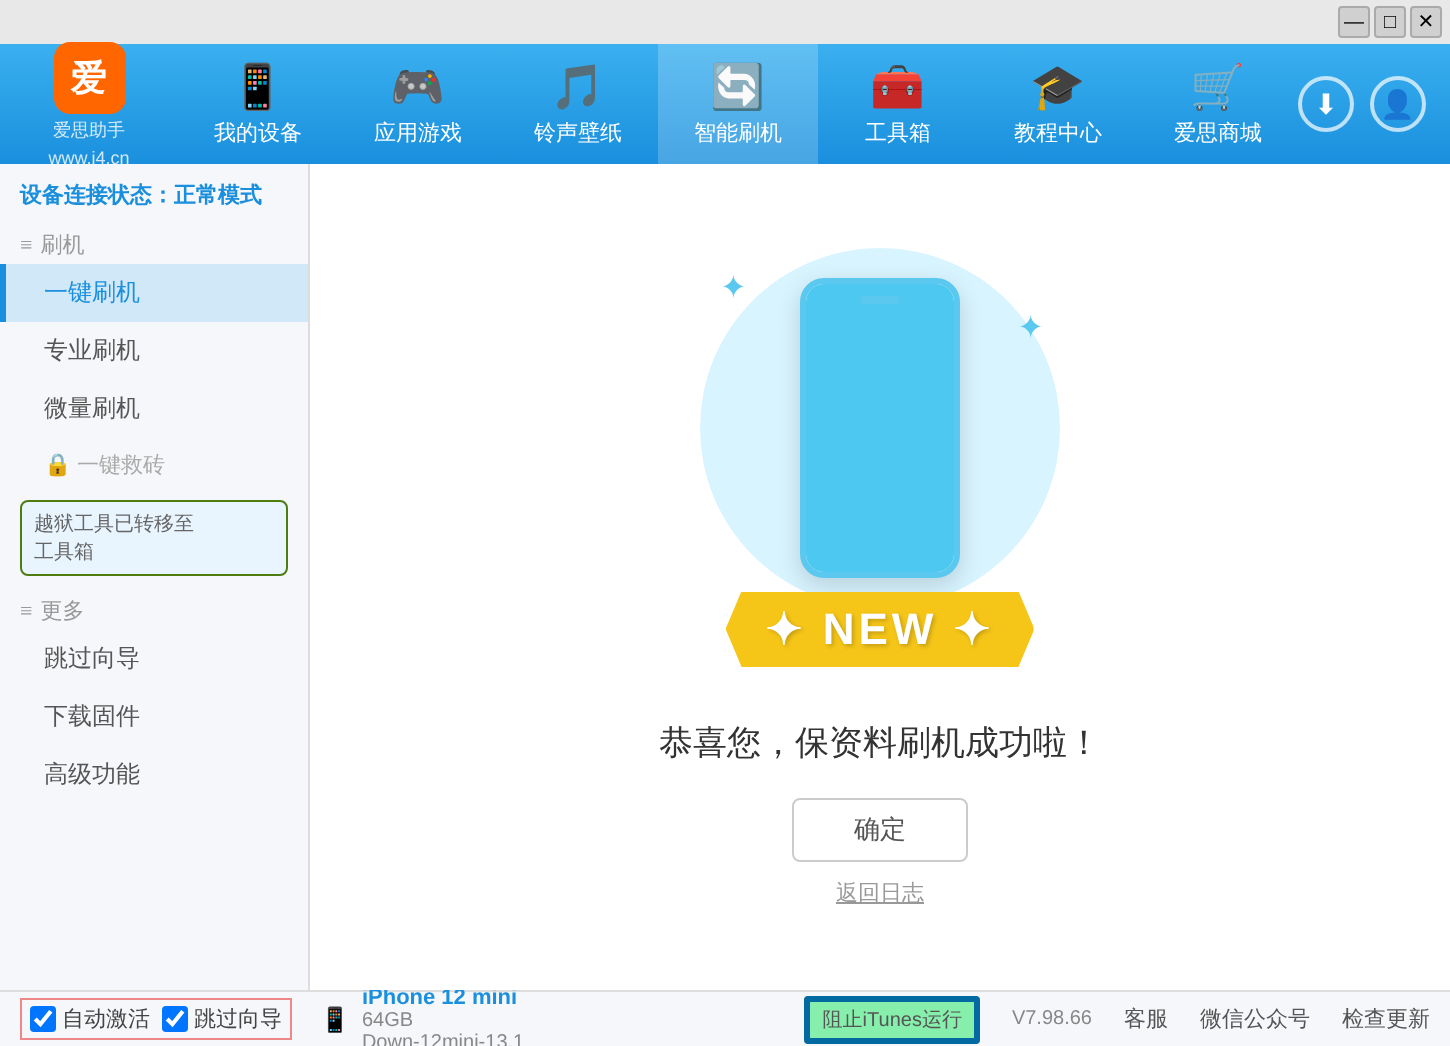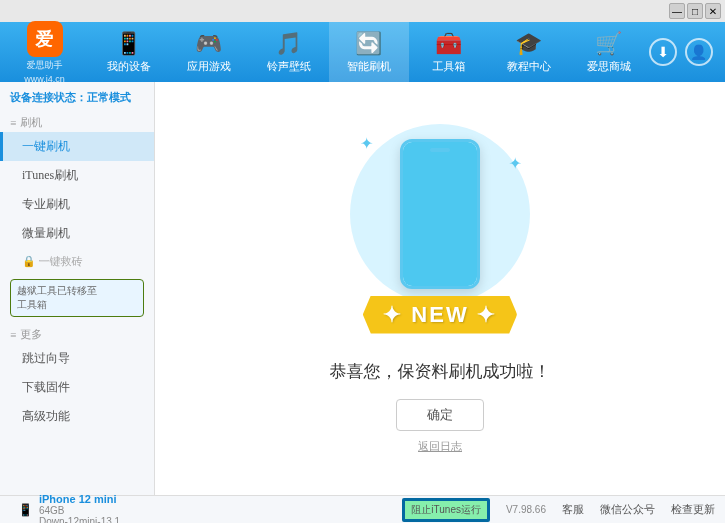--- a/index.html
+++ b/index.html
@@ -304,23 +304,20 @@
     </div>
 
     <div class="sidebar-section-header">
       <span class="icon">≡</span>
       <span>刷机</span>
     </div>
     <div class="sidebar-item active">
       <span>一键刷机</span>
     </div>
     <div class="sidebar-item">
-      <span>iTunes刷机</span>
-    </div>
-    <div class="sidebar-item">
       <span>专业刷机</span>
     </div>
     <div class="sidebar-item">
       <span>微量刷机</span>
     </div>
 
     <div class="sidebar-lock-section">
       <span>🔒</span>
       <span>一键救砖</span>
     </div>
@@ -362,20 +359,30 @@
 
     <div class="success-text">恭喜您，保资料刷机成功啦！</div>
 
     <button class="confirm-btn">确定</button>
     <div class="back-link">返回日志</div>
   </div>
 </div>
 
 <div class="bottom-bar">
   <div class="bottom-left">
+    <div style="border:1px solid #e88; padding: 2px 4px; display:flex; gap:6px;">
+      <label class="checkbox-item">
+        <input type="checkbox" checked="" style="">
+        <span>自动激活</span>
+      </label>
+      <label class="checkbox-item">
+        <input type="checkbox" checked="" style="">
+        <span>跳过向导</span>
+      </label>
+    </div>
     <div class="device-info">
       <span>📱</span>
       <div>
         <div class="device-name">iPhone 12 mini</div>
         <div class="device-detail">64GB</div>
         <div class="device-detail">Down-12mini-13.1</div>
       </div>
     </div>
   </div>
   <div class="bottom-right">

